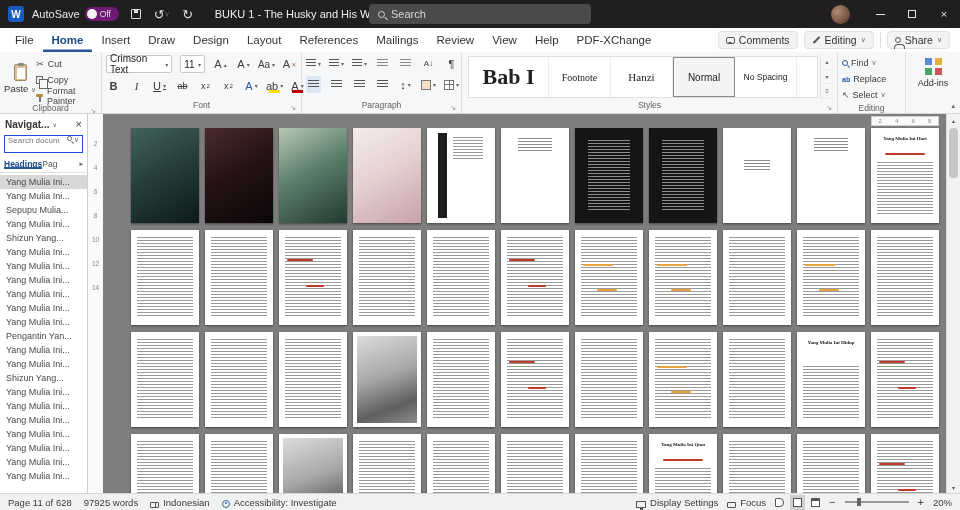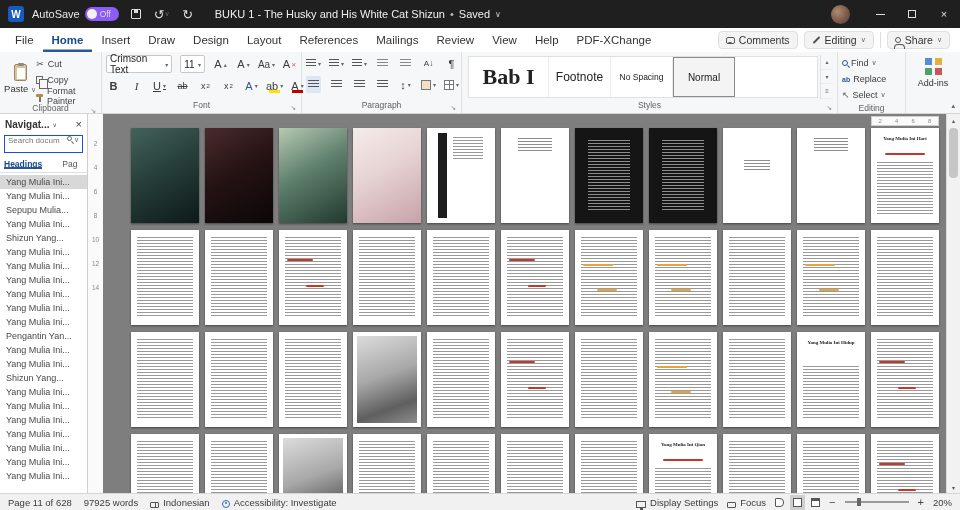--- a/index.html
+++ b/index.html
@@ -4,21 +4,21 @@
 <style>
   *{margin:0;padding:0;box-sizing:border-box}
   html,body{width:960px;height:510px;overflow:hidden;font-family:"Liberation Sans",sans-serif}
   .app{width:960px;height:510px;display:flex;flex-direction:column;background:#fff}
 
   
   .titlebar{height:28px;background:#1f1f1f;display:flex;align-items:center;color:#e8e8e8;font-size:11px;position:relative;flex:0 0 auto}
   .tb-left{display:flex;align-items:center;gap:8px;padding-left:8px}
   .appicon{width:16px;height:16px;border-radius:3px;background:#185abd;color:#fff;font-weight:bold;font-size:10px;display:flex;align-items:center;justify-content:center}
   .autosave{display:flex;align-items:center;gap:5px}
-  .toggle{width:34px;height:14px;border-radius:7px;background:#8b5cf6;display:flex;align-items:center;position:relative}
+  .toggle{width:34px;height:14px;border-radius:7px;background:#701a75;display:flex;align-items:center;position:relative}
   .knob{width:10px;height:10px;border-radius:50%;background:#f2f2f2;position:absolute;left:2px}
   .toggle .tstate{margin-left:15px;font-size:8.5px;color:#ddd}
   .tb-ic{width:18px;height:18px;display:flex;align-items:center;justify-content:center;font-size:13px;color:#ddd}
   .saveicon{width:10px;height:10px;border:1px solid #ddd;border-radius:1px;position:relative}
   .saveicon::after{content:"";position:absolute;left:2px;top:0;width:4px;height:3px;background:#ddd}
   .doc-title{display:flex;align-items:center;gap:5px;margin-left:10px;color:#f0f0f0}
   .doc-title .dot{color:#bbb}
   .doc-title .caret{font-size:8px;color:#ccc}
   .tb-search{position:absolute;left:50%;top:4px;transform:translateX(-50%);width:222px;height:20px;background:#4a4a4a;border-radius:4px;display:flex;align-items:center;gap:6px;padding-left:9px;color:#d8d8d8}
   .mag{width:7px;height:7px;border:1.4px solid #cfcfcf;border-radius:50%;position:relative;flex:0 0 auto}
@@ -86,21 +86,21 @@
   .sq{width:10px;height:10px;border:1px solid #777;background:#fff}
   .sq.grid{background:linear-gradient(#777,#777) 50% 0/1px 100% no-repeat,linear-gradient(#777,#777) 0 50%/100% 1px no-repeat,#fff}
 
   
   .g-styles{flex:1;min-width:0}
   .gallery{flex:1;display:flex;background:#fff;border:1px solid #e0e0e0;margin:1px 2px;overflow:hidden}
   .style-cell{border-right:1px solid #ececec;display:flex;align-items:center;justify-content:center;width:62px;flex:0 0 auto;color:#222}
   .style-cell.wide{width:80px}
   .style-cell.selected{border:1px solid #8a8a8a;background:#f4f4f4}
   .p-bab{font-family:"Liberation Serif",serif;font-size:22px;font-weight:bold}
-  .p-foot{font-family:Liberation Sans, sans-serif;font-size:12px}
+  .p-foot{font-family:Liberation Serif, serif;font-size:10px}
   .p-hanzi{font-family:"Liberation Serif",serif;font-size:11px}
   .p-normal{font-size:10px}
   .p-nospace{font-size:8.5px}
   .gal-scroll{width:13px;display:flex;flex-direction:column;border-left:1px solid #e0e0e0}
   .gal-scroll span{flex:1;display:flex;align-items:center;justify-content:center;font-size:6px;color:#666;border-bottom:1px solid #ececec}
 
   
   .g-edit{width:68px}
   .editrows{display:flex;flex-direction:column;gap:2px;justify-content:flex-start;padding-top:1px}
   .erow{display:flex;align-items:center;gap:3px;font-size:9px;color:#3c3c3c;height:14px}
@@ -120,21 +120,21 @@
   .main{flex:1;display:flex;min-height:0}
   .navpane{width:88px;background:#fff;border-right:1px solid #cfcfcf;display:flex;flex-direction:column;flex:0 0 auto}
   .nav-header{display:flex;align-items:center;height:20px;padding:0 5px;gap:3px}
   .nav-title{font-size:10px;color:#333;font-weight:bold}
   .nav-dd{font-size:6px;color:#555}
   .nav-close{margin-left:auto;font-size:11px;color:#444}
   .nav-search{height:18px;margin:1px 4px 3px 4px;border:1px solid #1d4ed8;background:#fff;display:flex;align-items:flex-start;padding:0 3px;gap:2px}
   .nav-search .txt{font-size:8px;color:#777;flex:1;overflow:hidden;white-space:nowrap}
   .smag{width:5px;height:5px;border:1px solid #666;border-radius:50%;position:relative;flex:0 0 auto}
   .smag::after{content:"";position:absolute;width:3px;height:1px;background:#666;transform:rotate(45deg);left:3.5px;top:4.5px}
-  .nav-tabs{display:flex;align-items:center;height:17px;border-bottom:1px solid #e0e0e0;font-size:8.5px;color:#555;padding:0 4px;gap:20px}
+  .nav-tabs{display:flex;align-items:center;height:17px;border-bottom:1px solid #e0e0e0;font-size:8.5px;color:#555;padding:0 4px;gap:0}
   .nav-tab.active{color:#174a86;box-shadow:inset 0 -2px 0 #2b579a;font-weight:bold}
   .nav-tab-arrow{margin-left:auto;font-size:7px;color:#666}
   .nav-list{flex:1;overflow:hidden;padding-top:2px}
   .nav-item{height:14px;line-height:14px;font-size:9px;color:#4a4a4a;padding-left:6px;white-space:nowrap;overflow:hidden}
   .nav-item.selected{background:#d8d8d8}
 
   .vruler{width:15px;background:#fafafa;flex:0 0 auto;display:flex;flex-direction:column;align-items:center;padding-top:26px;gap:17px}
   .vruler span{font-size:6.5px;color:#888}
 
   .docarea{flex:1;position:relative;background:#7e7e7e;overflow:hidden}
@@ -200,20 +200,24 @@
         </span>
       <span class="tb-ic">↺<span class="ddc">∨</span></span>
       <span class="tb-ic">↻</span>
       <div class="doc-title">
         <span>BUKU 1 - The Husky and His White Cat Shizun</span>
         <span class="dot">•</span>
         <span>Saved</span>
         <span class="caret">∨</span>
       </div>
     </div>
+    <div class="tb-search">
+      <span class="mag"></span>
+      <span>Search</span>
+    </div>
     <div class="tb-right">
       <div class="avatar"></div>
       <div class="winbtn">
           <span class="minbar"></span>
         </div>
       <div class="winbtn">
           <span class="maxbox"></span>
         </div>
       <div class="winbtn">
           <span>×</span>
@@ -366,24 +370,27 @@
     <div class="group g-styles">
       <div class="g-content">
         <div class="gallery">
             <div class="style-cell wide ">
               <span class="p-bab">Bab I</span>
             </div>
             <div class="style-cell ">
               <span class="p-foot">Footnote</span>
             </div>
             <div class="style-cell ">
-              <span class="p-nospace">No Spacing</span>
+              <span class="p-hanzi">Hanzi</span>
             </div>
             <div class="style-cell selected">
               <span class="p-normal">Normal</span>
+            </div>
+            <div class="style-cell ">
+              <span class="p-nospace">No Spacing</span>
             </div>
           </div>
         <div class="gal-scroll">
           <span>▴</span>
           <span>▾</span>
           <span>≡</span>
         </div>
       </div>
       <div class="g-label"><span>Styles</span><span class="launcher">↘</span></div>
     </div>

